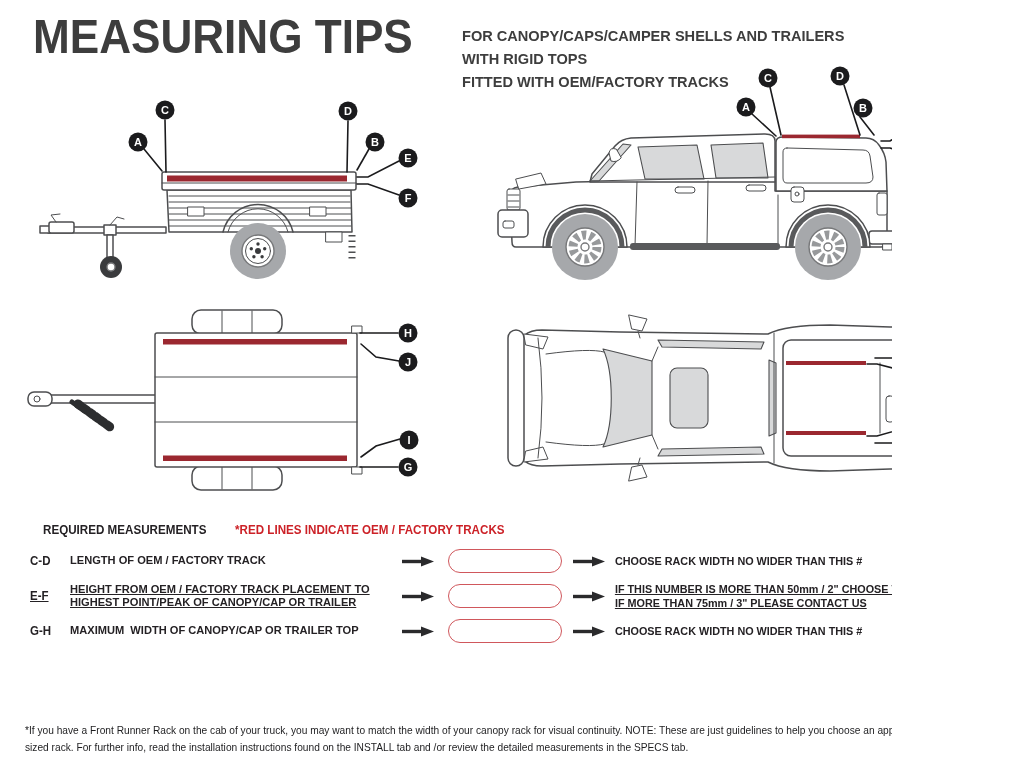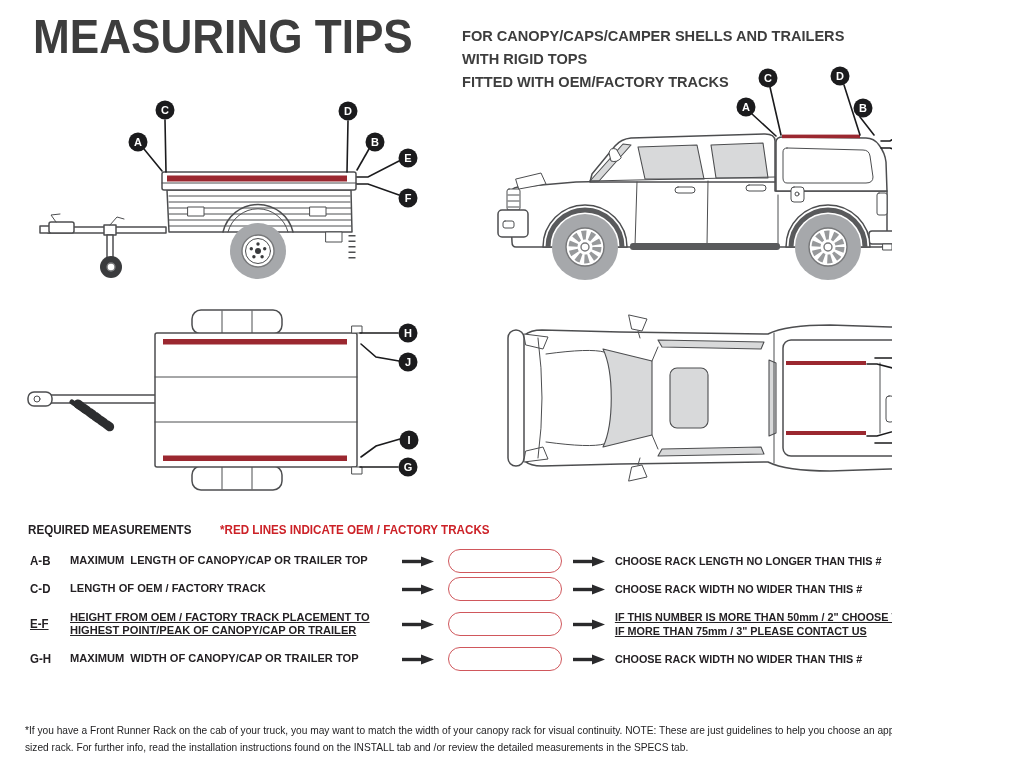--- a/index.html
+++ b/index.html
@@ -28,21 +28,21 @@
   .leader path{stroke:#1b1b1d;stroke-width:1.6;fill:none;stroke-linecap:round;}
   .callout circle{fill:#1b1b1d;stroke:none;}
   .callout text{fill:#fff;font:700 11px "Liberation Sans",sans-serif;text-anchor:middle;}
   .rib-v{stroke:var(--line-gray);stroke-width:7;stroke-dasharray:1.5 4;fill:none;}
   .chain{stroke:#2c2d2f;stroke-width:9;stroke-dasharray:4 3;stroke-linecap:round;fill:none;}
   .chain2{stroke:#2c2d2f;stroke-width:5;stroke-dasharray:3 3;stroke-linecap:round;fill:none;}
   .spokes{stroke:#97999b;stroke-width:9;stroke-dasharray:4.2 3.4;fill:none;}
   .rim{fill:#fff;stroke:#77787a;stroke-width:1.4;}
   .lining{stroke:var(--dark-gray);stroke-width:5;fill:none;}
   
-  .legend{position:absolute;left:28px;top:523px;display:flex;gap:16px;align-items:baseline;}
+  .legend{position:absolute;left:43px;top:523px;display:flex;gap:16px;align-items:baseline;}
   .legend-title{font-size:12.5px;font-weight:700;color:var(--ink);transform:scaleX(.93);transform-origin:left center;white-space:nowrap;}
   .legend-note{font-size:12.5px;font-weight:700;color:var(--note-red);transform:scaleX(.93);transform-origin:left center;white-space:nowrap;}
   .measures{position:absolute;left:0;top:549px;width:1024px;}
   .mrow{display:grid;grid-template-columns:40px 330px 45px 120px 48px auto;align-items:center;
         padding-left:30px;margin-bottom:4px;min-height:24px;}
   .mrow.tall{min-height:38px;text-decoration:underline;}
   .mid{font-size:12.5px;font-weight:700;transform:scaleX(.92);transform-origin:left center;white-space:nowrap;}
   .mdesc{font-size:11.8px;font-weight:700;line-height:13.5px;white-space:pre;transform:scaleX(.94);transform-origin:left center;}
   .minstr{font-size:11.5px;font-weight:700;line-height:14px;white-space:pre;transform:scaleX(.94);transform-origin:left center;padding-left:2px;}
   .arrow{width:32px;height:11px;justify-self:start;margin-left:2px;}
@@ -318,32 +318,20 @@
       </g>
   </svg>
 
   <div class="legend">
     <span class="legend-title">REQUIRED MEASUREMENTS</span>
     <span class="legend-note">*RED LINES INDICATE OEM / FACTORY TRACKS</span>
   </div>
 
   <div class="measures">
 
-    <div class="mrow">
-      <span class="mid">A-B</span>
-      <span class="mdesc">MAXIMUM  LENGTH OF CANOPY/CAP OR TRAILER TOP</span>
-      <svg class="arrow" viewBox="0 0 32 11">
-          <use href="#arr"></use>
-        </svg>
-      <div class="oval"></div>
-      <svg class="arrow a2" viewBox="0 0 32 11">
-          <use href="#arr"></use>
-        </svg>
-      <span class="minstr">CHOOSE RACK LENGTH NO LONGER THAN THIS #</span>
-    </div>
 
     <div class="mrow">
       <span class="mid">C-D</span>
       <span class="mdesc">LENGTH OF OEM / FACTORY TRACK</span>
       <svg class="arrow" viewBox="0 0 32 11">
           <use href="#arr"></use>
         </svg>
       <div class="oval"></div>
       <svg class="arrow a2" viewBox="0 0 32 11">
           <use href="#arr"></use>

